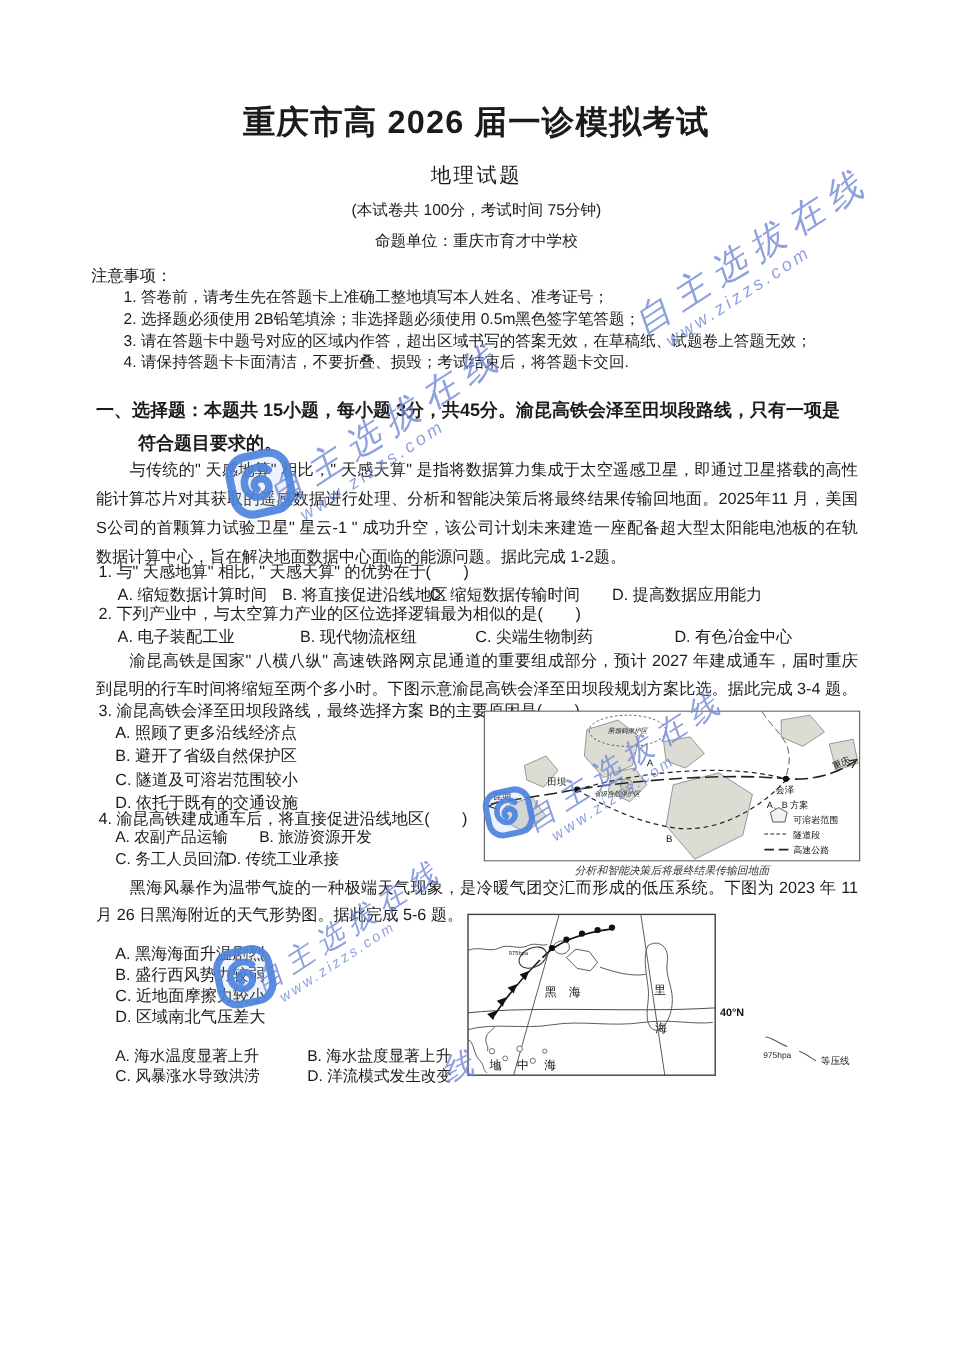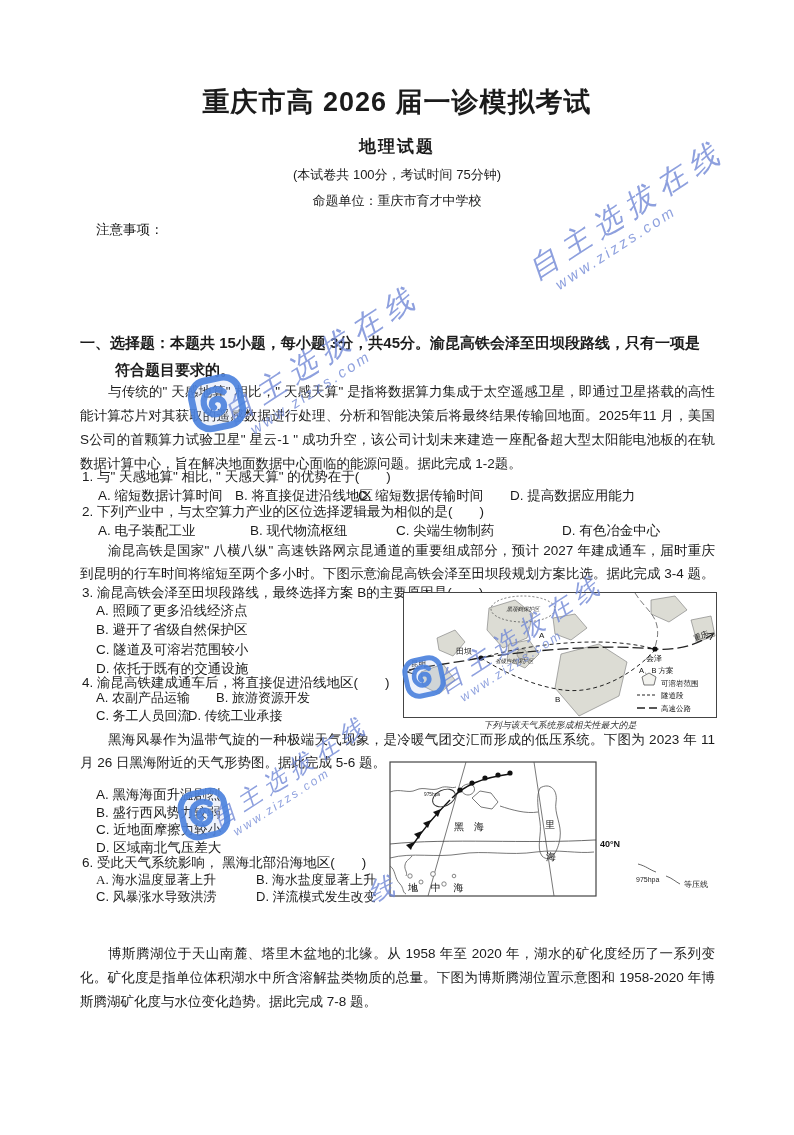--- a/index.html
+++ b/index.html
@@ -1,21 +1,21 @@
 <!DOCTYPE html>
 <html><head>
 <meta charset="utf-8">
 <style>
   html,body{margin:0;padding:0;background:#ffffff;}
   #page{position:relative;width:794px;height:1135px;background:#ffffff;overflow:hidden;
         font-family:"Liberation Sans","DejaVu Sans",sans-serif;color:#1b1b1b;}
   .abs{position:absolute;}
   .ctr{left:0;width:794px;text-align:center;}
   .title{font-size:27px;font-weight:bold;letter-spacing:1px;}
-  .subject{font-size:17px;font-weight:bold;letter-spacing:2px;}
+  .subject{font-size:17px;font-weight:normal;letter-spacing:2px;}
   .meta{font-size:13px;}
   .notice-h{font-size:13.5px;}
   .notice-list{font-size:13px;line-height:18px;}
   .section{font-size:15px;font-weight:bold;line-height:27px;width:645px;}
   .section .l2{padding-left:35px;}
   .para{font-size:13.5px;line-height:24px;text-align:justify;text-indent:28px;width:635px;}
   .stem{font-size:13.5px;white-space:nowrap;}
   .optrow{display:flex;font-size:13.5px;white-space:nowrap;}
   .optcol{font-size:13.5px;line-height:19.4px;white-space:nowrap;}
   .caption{font-size:9px;font-style:italic;color:#333;text-align:center;}
@@ -30,21 +30,27 @@
 </head>
 <body>
 
 <div id="page">
 
   <div class="abs ctr title" style="top:84px;">重庆市高 2026 届一诊模拟考试</div>
   <div class="abs ctr subject" style="top:135px;">地理试题</div>
   <div class="abs ctr meta" style="top:166px;">(本试卷共 100分，考试时间 75分钟)</div>
   <div class="abs ctr meta" style="top:192px;">命题单位：重庆市育才中学校</div>
 
-  <div class="abs notice-h" style="left:96px;top:221px;">注意事项：</div>
+  <div class="abs notice-h" style="left:76px;top:221px;">注意事项：</div>
+  <div class="abs notice-list" style="left:103px;top:239px;">
+    <div>1. 答卷前，请考生先在答题卡上准确工整地填写本人姓名、准考证号；</div>
+    <div>2. 选择题必须使用 2B铅笔填涂；非选择题必须使用 0.5m黑色签字笔答题；</div>
+    <div>3. 请在答题卡中题号对应的区域内作答，超出区域书写的答案无效，在草稿纸、试题卷上答题无效；</div>
+    <div>4. 请保持答题卡卡面清洁，不要折叠、损毁；考试结束后，将答题卡交回.</div>
+  </div>
 
   <div class="abs section" style="left:80px;top:329px;">
     <div>一、选择题：本题共 15小题，每小题 3分，共45分。渝昆高铁会泽至田坝段路线，只有一项是</div>
     <div class="l2">符合题目要求的。</div>
   </div>
 
   <div class="abs para" style="left:80px;top:380px;">与传统的" 天感地算" 相比，" 天感天算" 是指将数据算力集成于太空遥感卫星，即通过卫星搭载的高性能计算芯片对其获取的遥感数据进行处理、分析和智能决策后将最终结果传输回地面。2025年11 月，美国 S公司的首颗算力试验卫星" 星云-1 " 成功升空，该公司计划未来建造一座配备超大型太阳能电池板的在轨数据计算中心，旨在解决地面数据中心面临的能源问题。据此完成 1-2题。</div>
 
   <div class="abs stem" style="left:82px;top:468px;">1. 与" 天感地算" 相比, " 天感天算" 的优势在于(　　)</div>
   <div class="abs optrow" style="left:98px;top:487px;">
@@ -122,34 +128,33 @@
     <g>
       <text x="236" y="81" font-size="7.5" fill="#111">A、B 方案</text>
       <path d="M239,85 l7,-4 7,4 -2,8 -10,0 z" fill="#f2f2ee" stroke="#555" stroke-width="0.8"></path>
       <text x="258" y="94" font-size="7.5" fill="#111">可溶岩范围</text>
       <line x1="234" y1="103" x2="254" y2="103" stroke="#222" stroke-width="1" stroke-dasharray="3,2"></line>
       <text x="258" y="106" font-size="7.5" fill="#111">隧道段</text>
       <line x1="234" y1="116" x2="254" y2="116" stroke="#222" stroke-width="1.3" stroke-dasharray="8,4"></line>
       <text x="258" y="119" font-size="7.5" fill="#111">高速公路</text>
     </g>
   </svg>
-  <div class="abs caption" style="left:403px;top:719px;width:314px;">下列与该天气系统形成相关性最大的是</div>
+  <div class="abs caption" style="left:403px;top:719px;width:314px;">分析和智能决策后将最终结果传输回地面</div>
 
   <div class="abs para" style="left:80px;top:728px;line-height:23px;">黑海风暴作为温带气旋的一种极端天气现象，是冷暖气团交汇而形成的低压系统。下图为 2023 年 11 月  26 日黑海附近的天气形势图。据此完成 5-6 题。</div>
 
   <div class="abs optcol" style="left:96px;top:786px;line-height:17.5px;">
     <div>A. 黑海海面升温剧烈</div>
     <div>B. 盛行西风势力较弱</div>
     <div>C. 近地面摩擦力较小</div>
     <div>D. 区域南北气压差大</div>
   </div>
 
-  <div class="abs stem" style="left:82px;top:854px;">6. 受此天气系统影响， 黑海北部沿海地区(　　)</div>
   <div class="abs optrow" style="left:96px;top:871px;font-size:13px;">
-    <span style="width:160px;font-family:Liberation Serif, serif;">A. 海水温度显著上升</span>
+    <span style="width:160px;">A. 海水温度显著上升</span>
     <span>B. 海水盐度显著上升</span>
   </div>
   <div class="abs optrow" style="left:96px;top:888px;font-size:13px;">
     <span style="width:160px;">C. 风暴涨水导致洪涝</span>
     <span>D. 洋流模式发生改变</span>
   </div>
 
   <svg class="abs" style="left:388px;top:760px;" width="324" height="140" viewBox="0 0 324 140">
     <rect x="2" y="2" width="206" height="134" fill="#ffffff" stroke="#444" stroke-width="1.2"></rect>
     <g fill="none" stroke="#555" stroke-width="0.8">
@@ -202,21 +207,20 @@
     <text x="212" y="87" font-size="9" font-weight="bold" fill="#111">40°N</text>
 
     <g>
       <path d="M250,104 C258,106 262,110 268,112" fill="none" stroke="#555" stroke-width="0.9"></path>
       <text x="248" y="122" font-size="7" fill="#222">975hpa</text>
       <path d="M278,116 C284,118 288,122 292,124" fill="none" stroke="#555" stroke-width="0.9"></path>
       <text x="296" y="127" font-size="8" fill="#222">等压线</text>
     </g>
   </svg>
 
-  <div class="abs para" style="left:80px;top:942px;">博斯腾湖位于天山南麓、塔里木盆地的北缘。从 1958 年至 2020 年，湖水的矿化度经历了一系列变化。矿化度是指单位体积湖水中所含溶解盐类物质的总量。下图为博斯腾湖位置示意图和 1958-2020 年博斯腾湖矿化度与水位变化趋势。据此完成 7-8 题。</div>
 
   <div class="abs wm" style="left:520px;top:255px;transform:rotate(-33deg);">
     <div class="wm-cn">自主选拔在线</div>
     <div class="wm-en">www.zizzs.com</div>
   </div>
   <div class="abs wm" style="left:215px;top:400px;transform:rotate(-33deg);">
     <div class="wm-cn">自主选拔在线</div>
     <div class="wm-en">www.zizzs.com</div>
   </div>
   <div class="abs wm" style="left:430px;top:672px;transform:rotate(-33deg) scale(0.85);">

